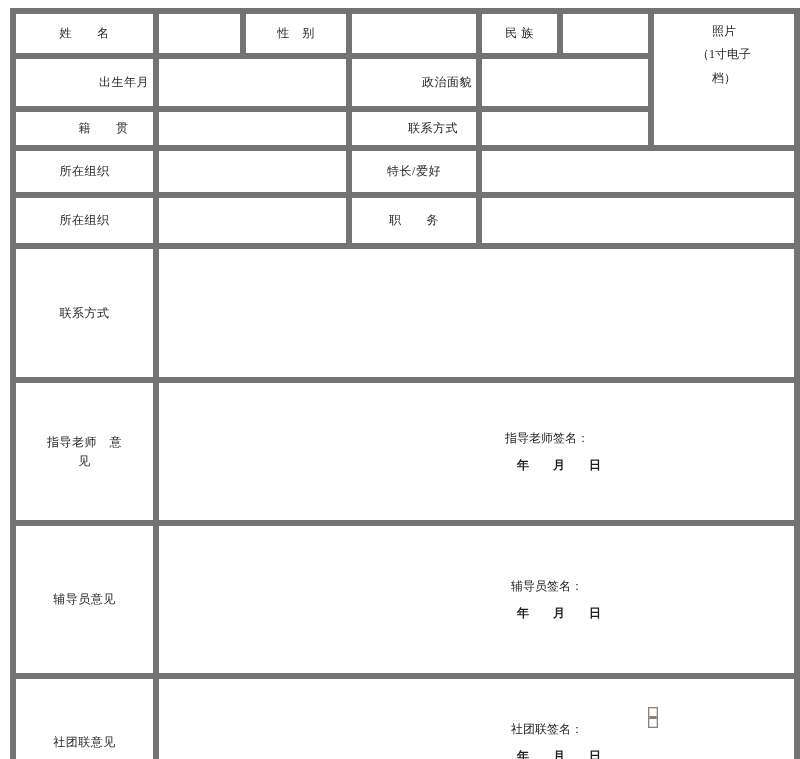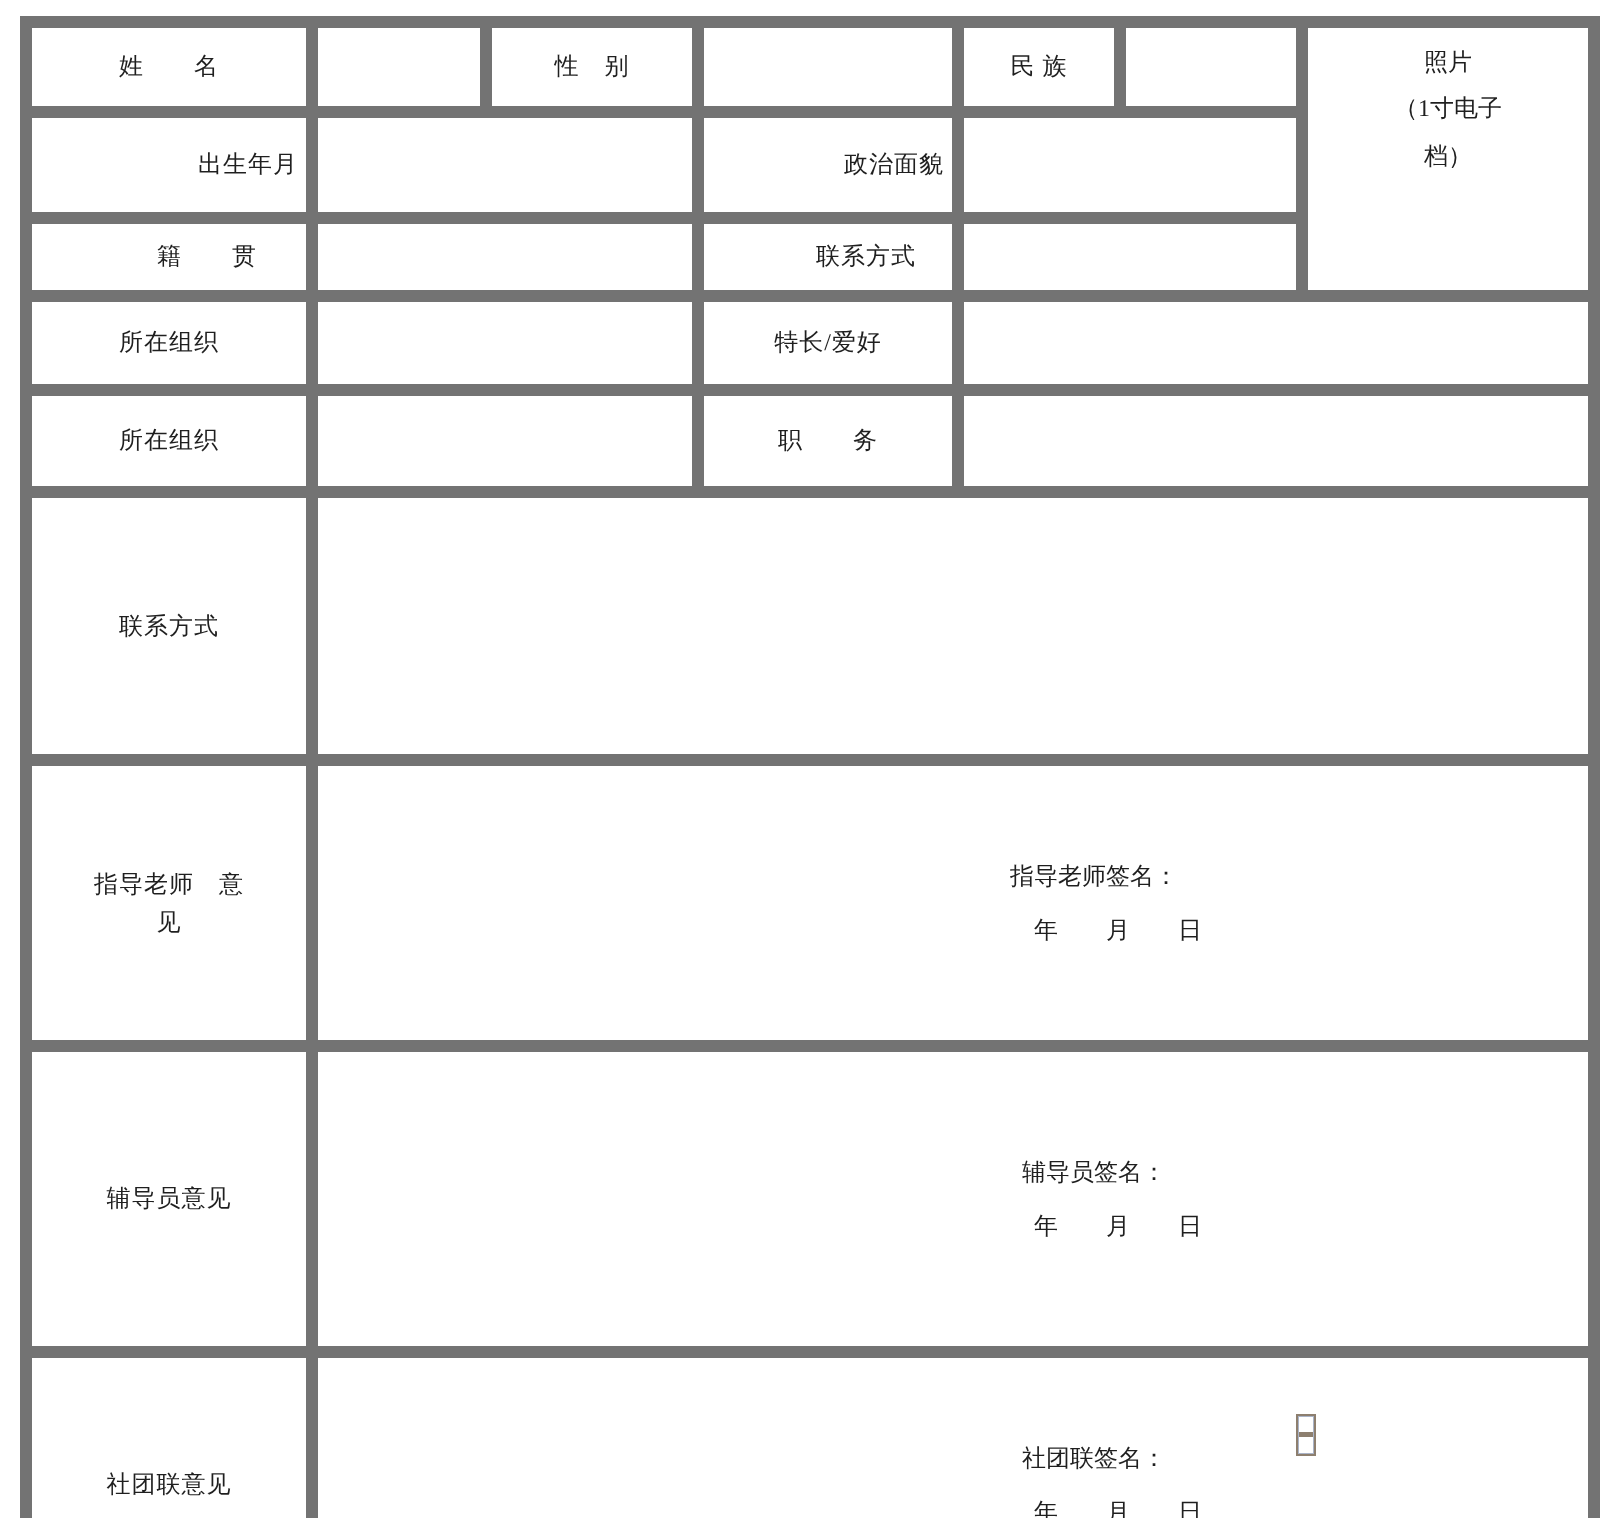--- a/index.html
+++ b/index.html
@@ -58,21 +58,21 @@
     line-height: 1.95;
   }
   .photo-title { text-align: center; }
   .photo-note  { text-align: center; white-space: pre-line; }
   .sig {
     width: fit-content;
     margin-left: 330px;
     line-height: 2.2;
     text-align: center;
   }
-  .sig-date { padding-left: 2em; }
+  .sig-date { padding-left: 2em; font-weight: bold; }
   .artifact {
     position: absolute;
     left: 648px;
     top: 707px;
     width: 8px;
     height: 19px;
     border: 1px solid #8d7f6f;
     box-shadow: inset 0 0 0 0.5px #aab4c8;
     background: linear-gradient(to bottom, transparent 42%, #8d7f6f 42%, #8d7f6f 56%, transparent 56%);
   }

